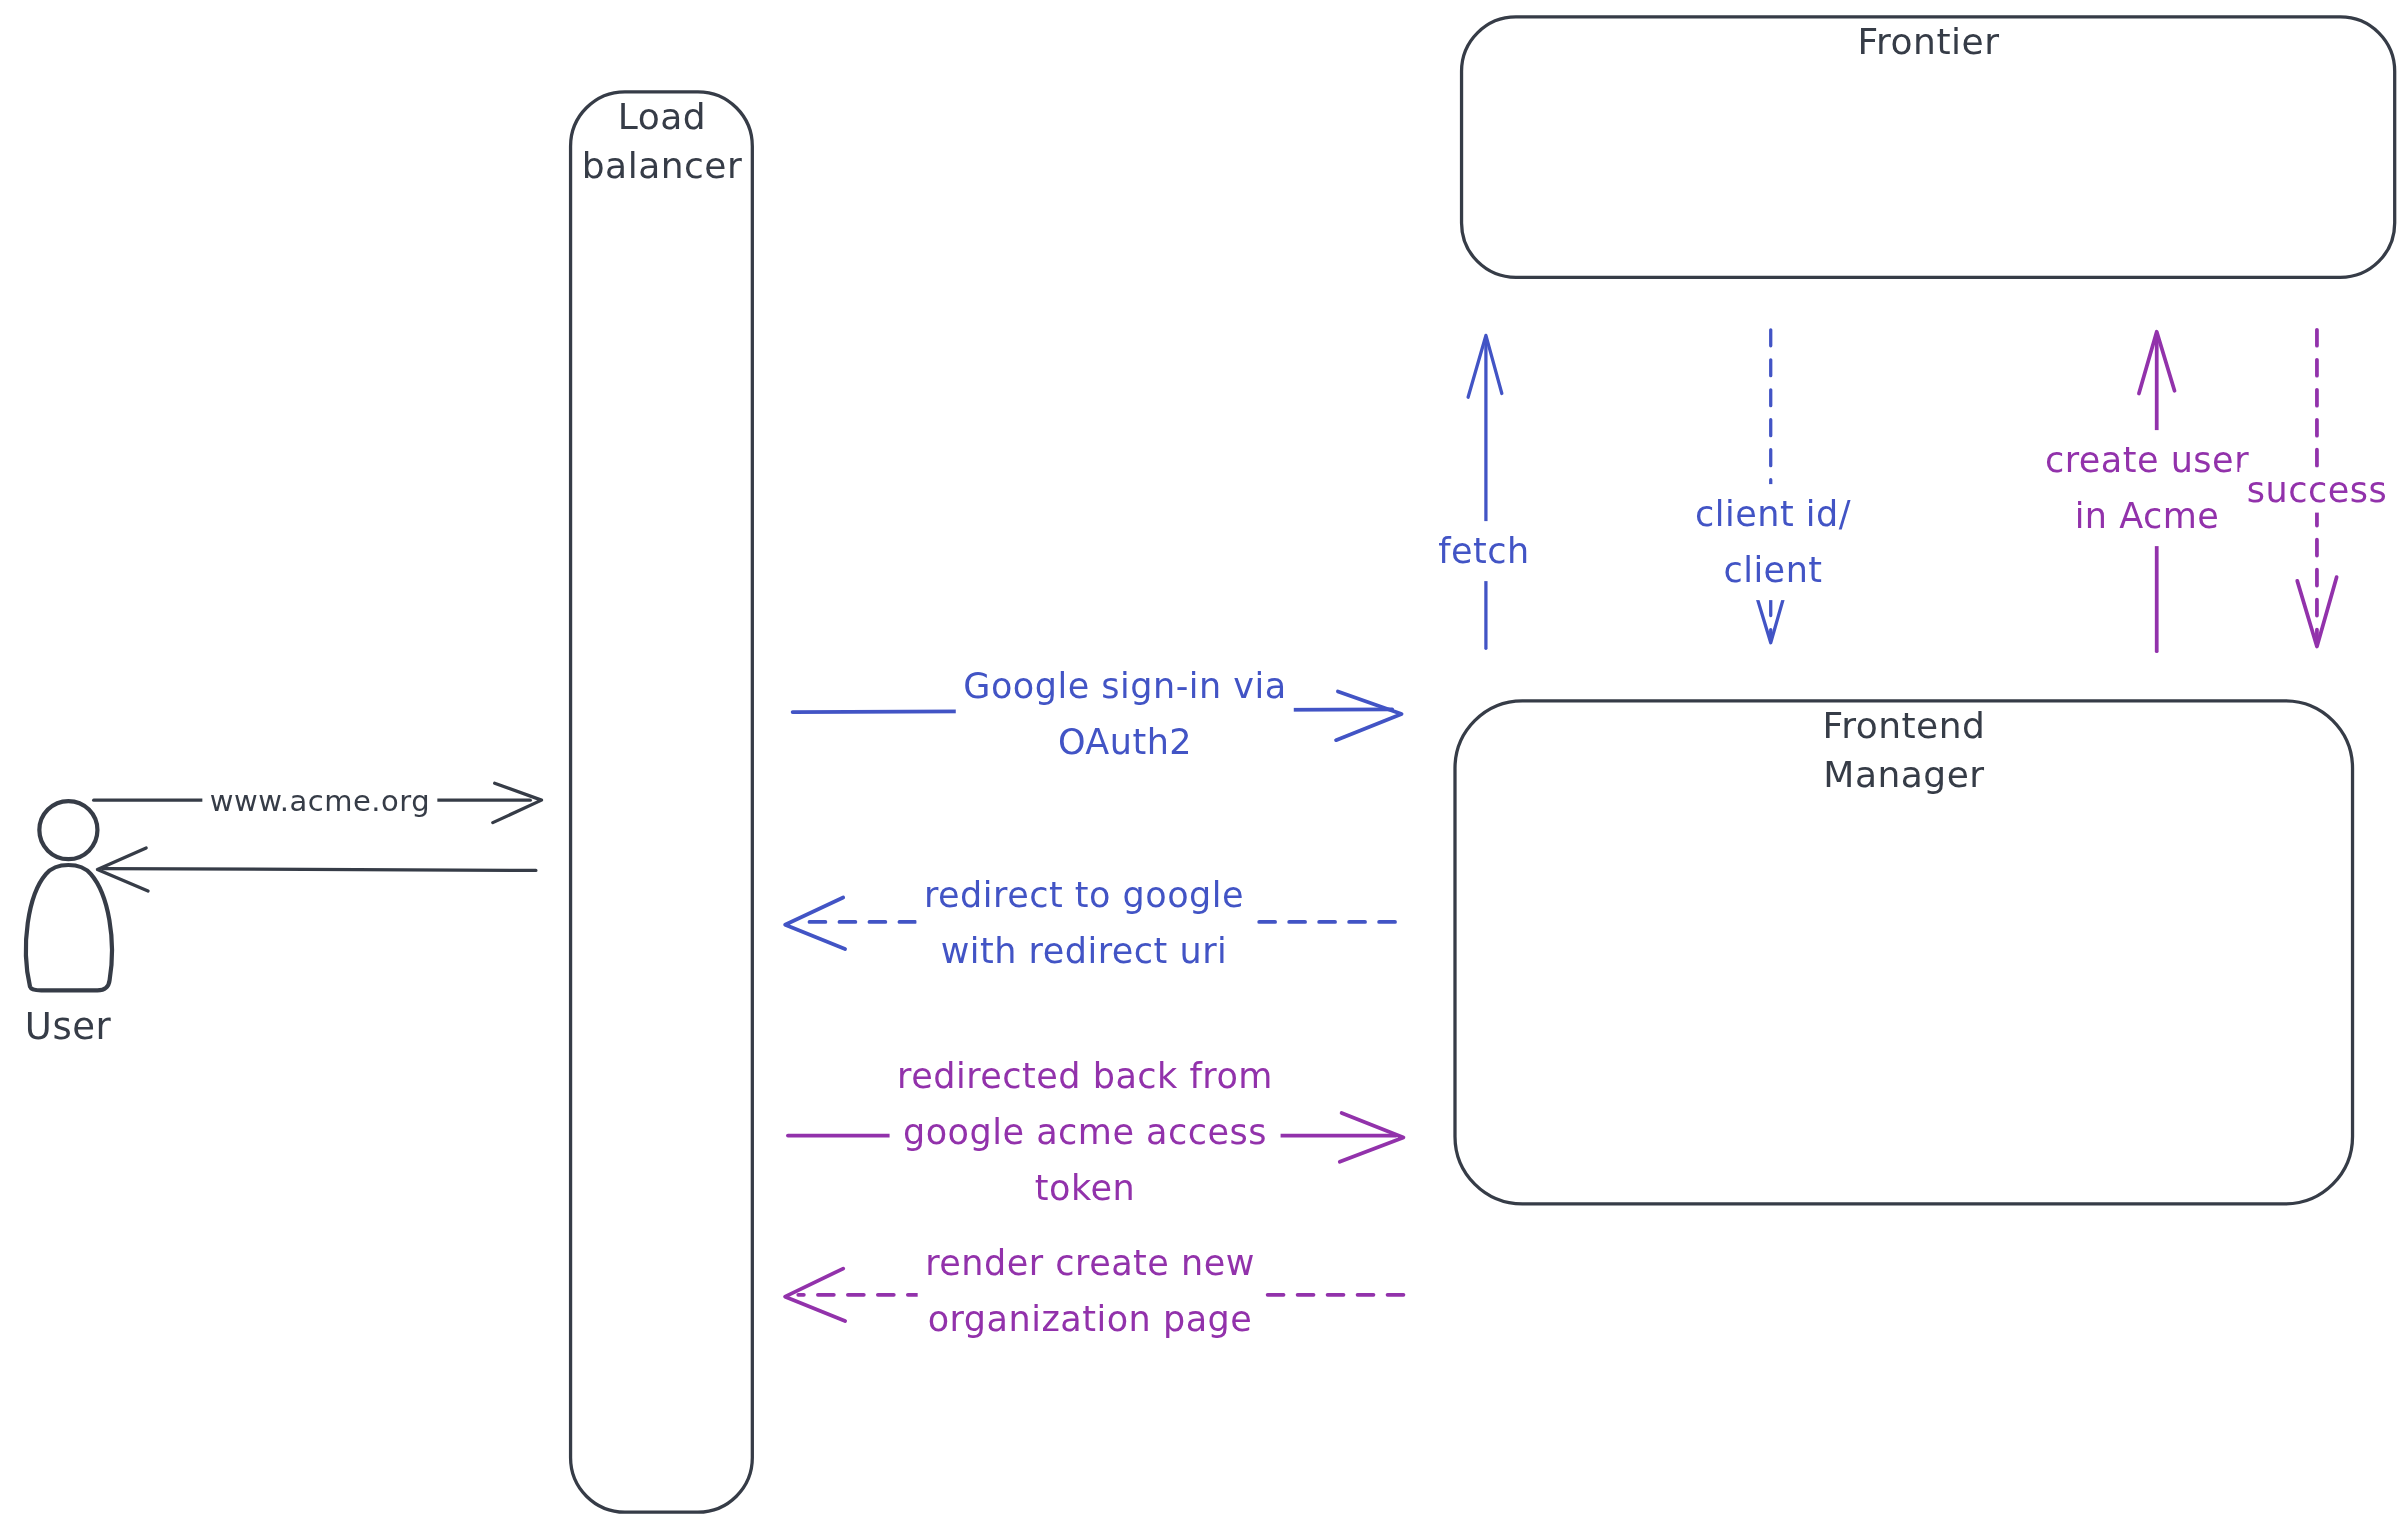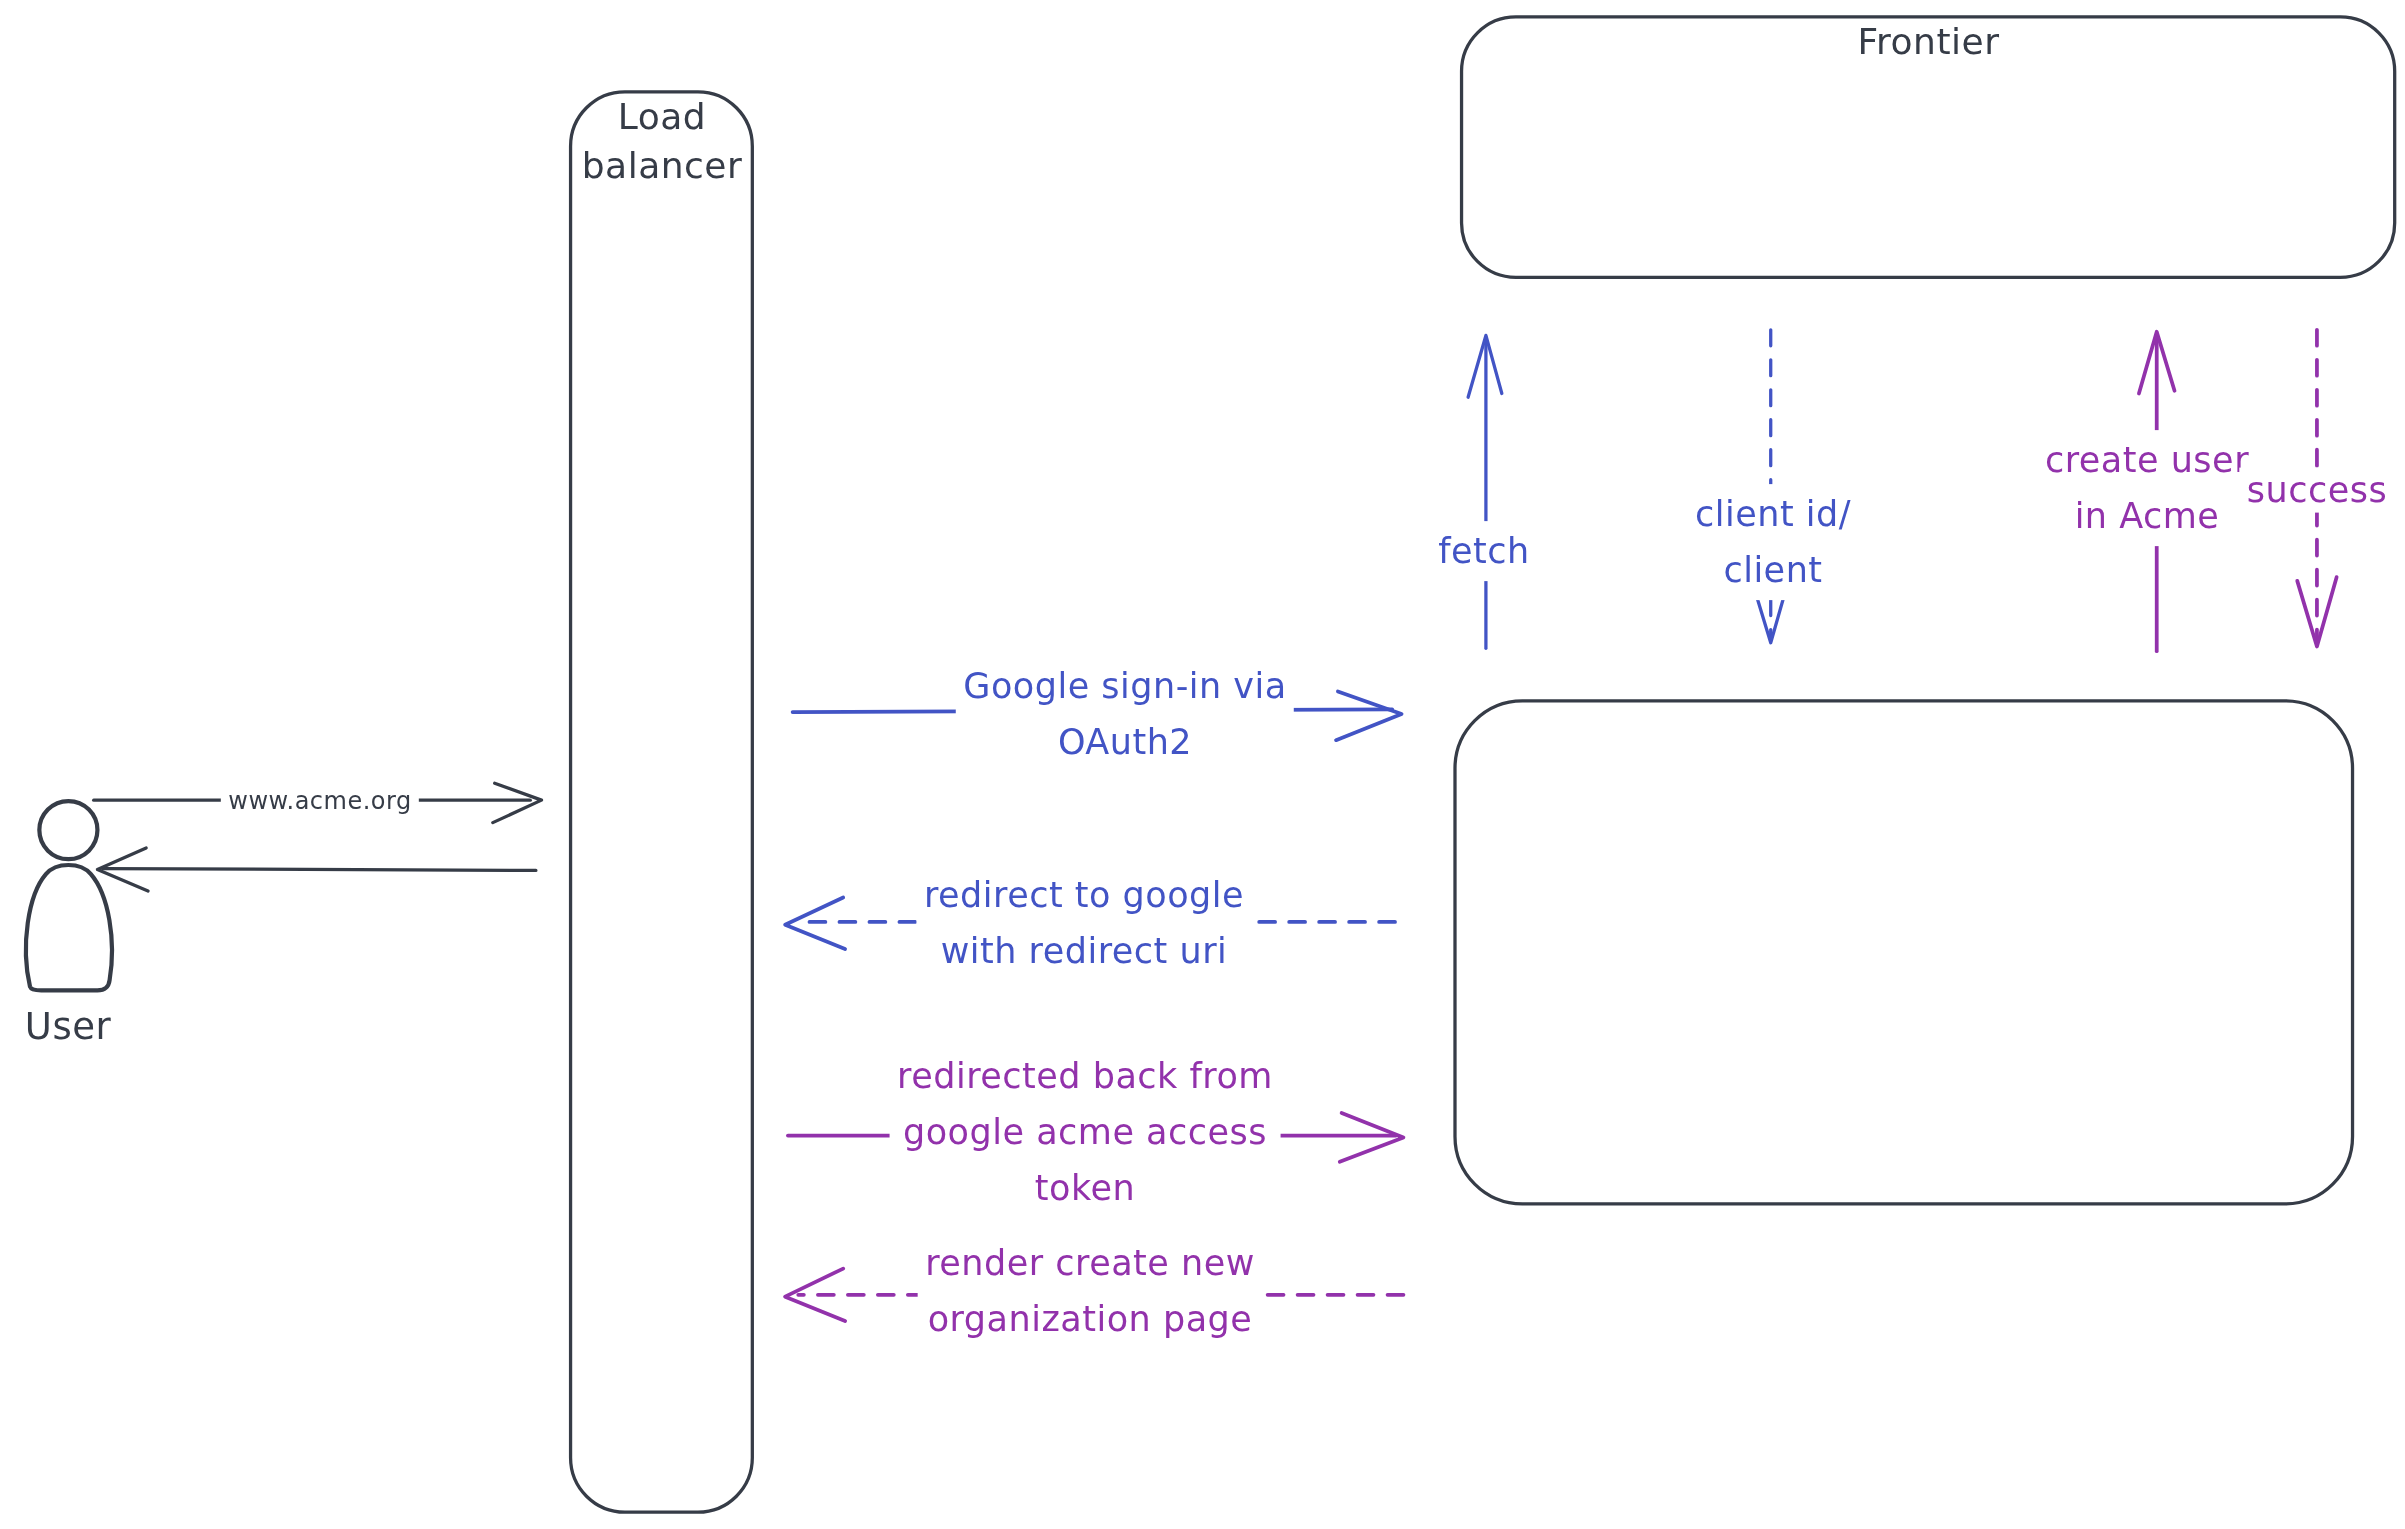--- a/index.html
+++ b/index.html
@@ -23,21 +23,21 @@
     text-align:center;
     white-space:nowrap;
     background:#ffffff;
     padding:1.9px 7.5px;
     line-height:56px;
     letter-spacing:0.5px;
   }
   .ink-text{color:var(--ink);}
   .blue-text{color:var(--blue);}
   .purple-text{color:var(--purple);}
-  .f34{font-size:24px;}
+  .f34{font-size:29px;}
   .f37{font-size:35px;}
   .f40{font-size:37px;}
 
   .box-label{
     position:absolute;
     display:flex;
     flex-direction:column;
     align-items:center;
     justify-content:flex-start;
     text-align:center;
@@ -131,20 +131,24 @@
 
   <div class="box-label" style="left:571px;top:92px;width:182px;height:1092px;">
     <span>Load</span>
     <span>balancer</span>
   </div>
 
   <div class="box-label" style="left:1462px;top:17px;width:933px;height:260px;">
     <span>Frontier</span>
   </div>
 
+  <div class="box-label" style="left:1455px;top:701px;width:898px;height:503px;">
+    <span>Frontend</span>
+    <span>Manager</span>
+  </div>
 
   <div class="label ink-text f40" style="left:68px;top:1027px;background:transparent;">User</div>
 
   <div class="label ink-text f34" style="left:320px;top:801px;line-height:37px;">www.acme.org</div>
 
   <div class="label blue-text f37" style="left:1090px;top:714px;margin-left:35px;">
     <div>Google sign-in via</div>
     <div>OAuth2</div>
   </div>
 

